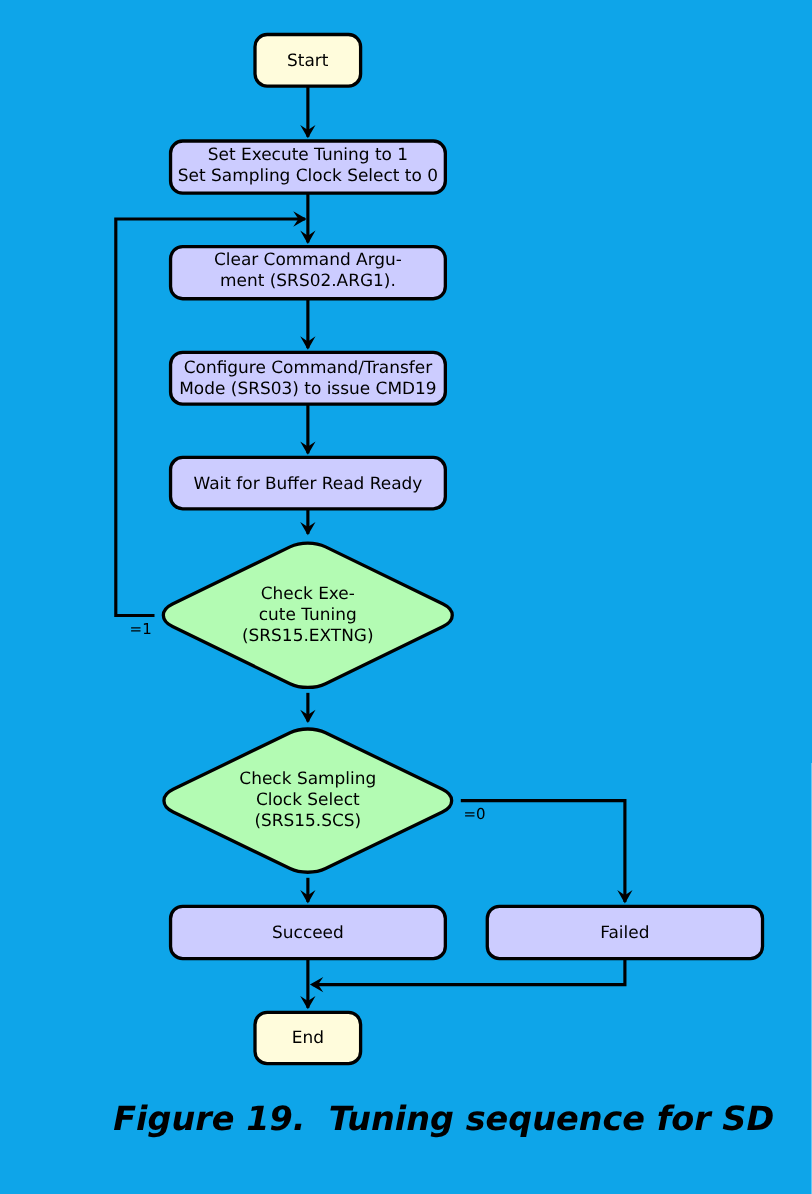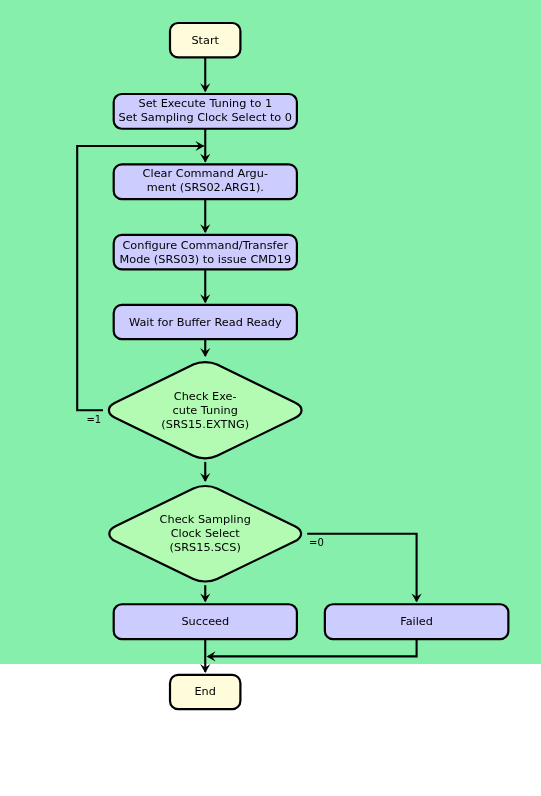--- a/index.html
+++ b/index.html
@@ -1,19 +1,19 @@
 <!DOCTYPE html>
 <html><head>
 <meta charset="utf-8">
 <title>Tuning sequence for SD</title>
 <style>
   html, body { margin:0; padding:0; background:#ffffff; }
   body { width:541px; height:796px; overflow:hidden;
          font-family:"DejaVu Sans", sans-serif; }
-  #stage { position:relative; width:541px; height:664px; background:#86efac; }
+  #stage { position:relative; width:541px; height:796px; background:#0ea5e9; }
   #flow { position:absolute; left:0; top:0; }
   .ntxt { font-family:"DejaVu Sans", sans-serif; font-size:11.3px; fill:#000000;
           text-anchor:middle; }
   .elbl { font-family:"DejaVu Sans", sans-serif; font-size:10px; fill:#000000;
           text-anchor:start; }
   .cap  { position:absolute; left:75.5px; top:733.8px;
           font-family:"DejaVu Sans", sans-serif; font-weight:bold;
           font-style:italic; font-size:22.3px; color:#000000;
           letter-spacing:0px; white-space:pre; line-height:25px; }
 </style>
@@ -117,13 +117,14 @@
       <rect x="170.00" y="674.90" width="70.40" height="34.15" rx="8.10" ry="8.10" fill="#fffcdc" stroke="#000000" stroke-width="2.20"></rect>
       <text class="ntxt" x="205.20" y="695.40">End</text>
     </g>
   </g>
   <g>
     <text class="elbl" x="86.4" y="422.8">=1</text>
     <text class="elbl" x="309.0" y="545.9">=0</text>
   </g>
 </svg>
 
+<div class="cap">Figure 19.  Tuning sequence for SD</div>
 </div>
 
 </body></html>

